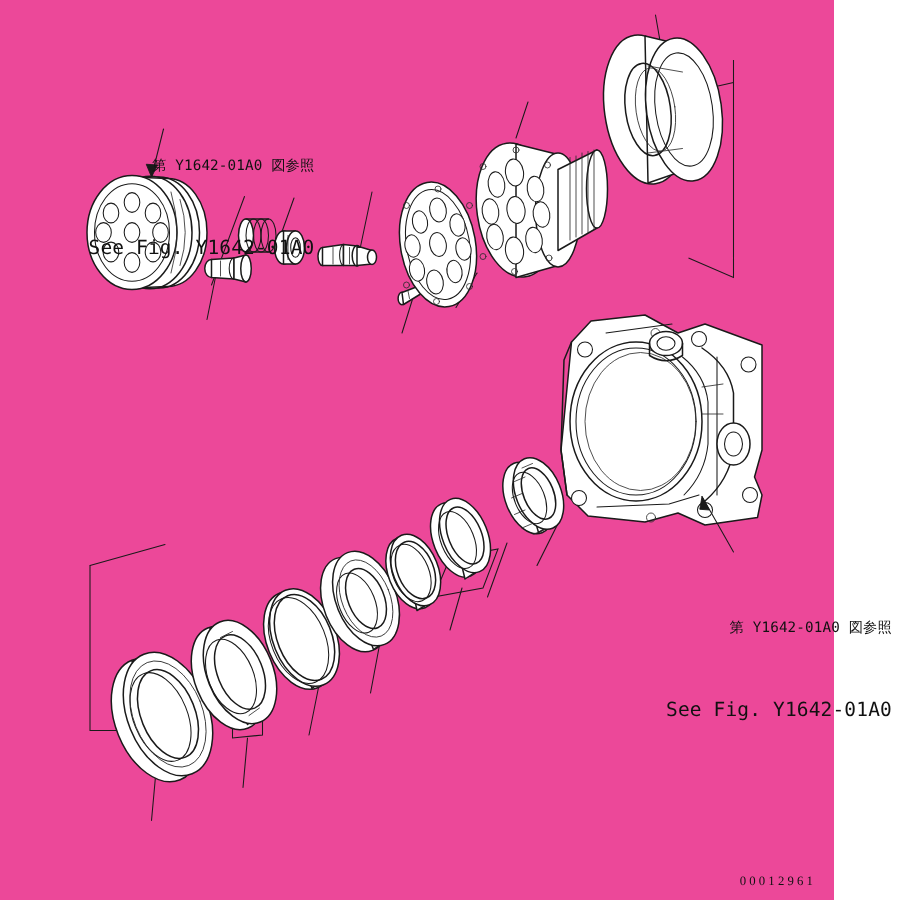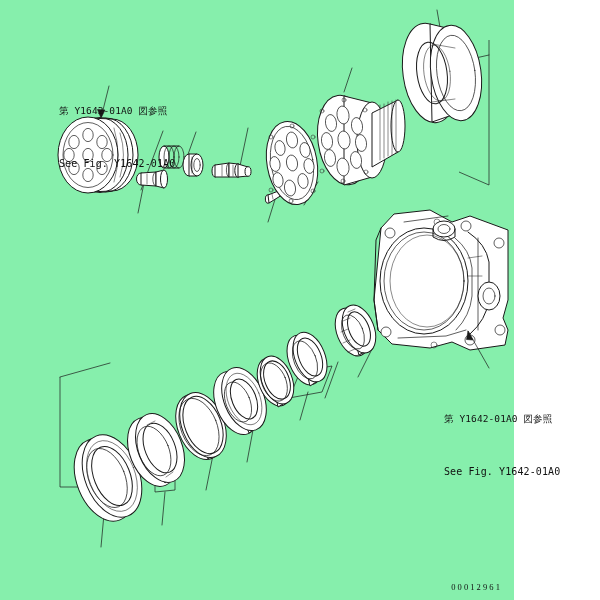--- a/index.html
+++ b/index.html
@@ -8,23 +8,24 @@
     background: #ffffff;
   }
   body {
     width: 600px;
     height: 600px;
     font-family: "Liberation Sans", sans-serif;
     overflow: hidden;
   }
   #sheet {
     position: relative;
-    width: 514px;
+    width: 556px;
     height: 600px;
-    background: #86efac;
+    background: #ec4899;
+    text-align: right;
   }
   svg.art {
     position: absolute;
     top: 0;
     left: 0;
     width: 600px;
     height: 600px;
   }
   
   .art .ln {
@@ -86,21 +87,21 @@
     white-space: pre;
     line-height: 1.28;
     letter-spacing: 0.1px;
   }
   .note .jp {
     display: block;
     font-size: 9.5px;
   }
   .note .en {
     display: block;
-    font-size: 10px;
+    font-size: 13px;
   }
   #note-top-left { left: 59px; top: 64px; }
   #note-housing  { left: 444px; top: 372px; }
 
   #figure-id {
     position: absolute;
     right: 12px;
     bottom: 8px;
     font-family: Liberation Serif, serif;
     font-size: 8.5px;

